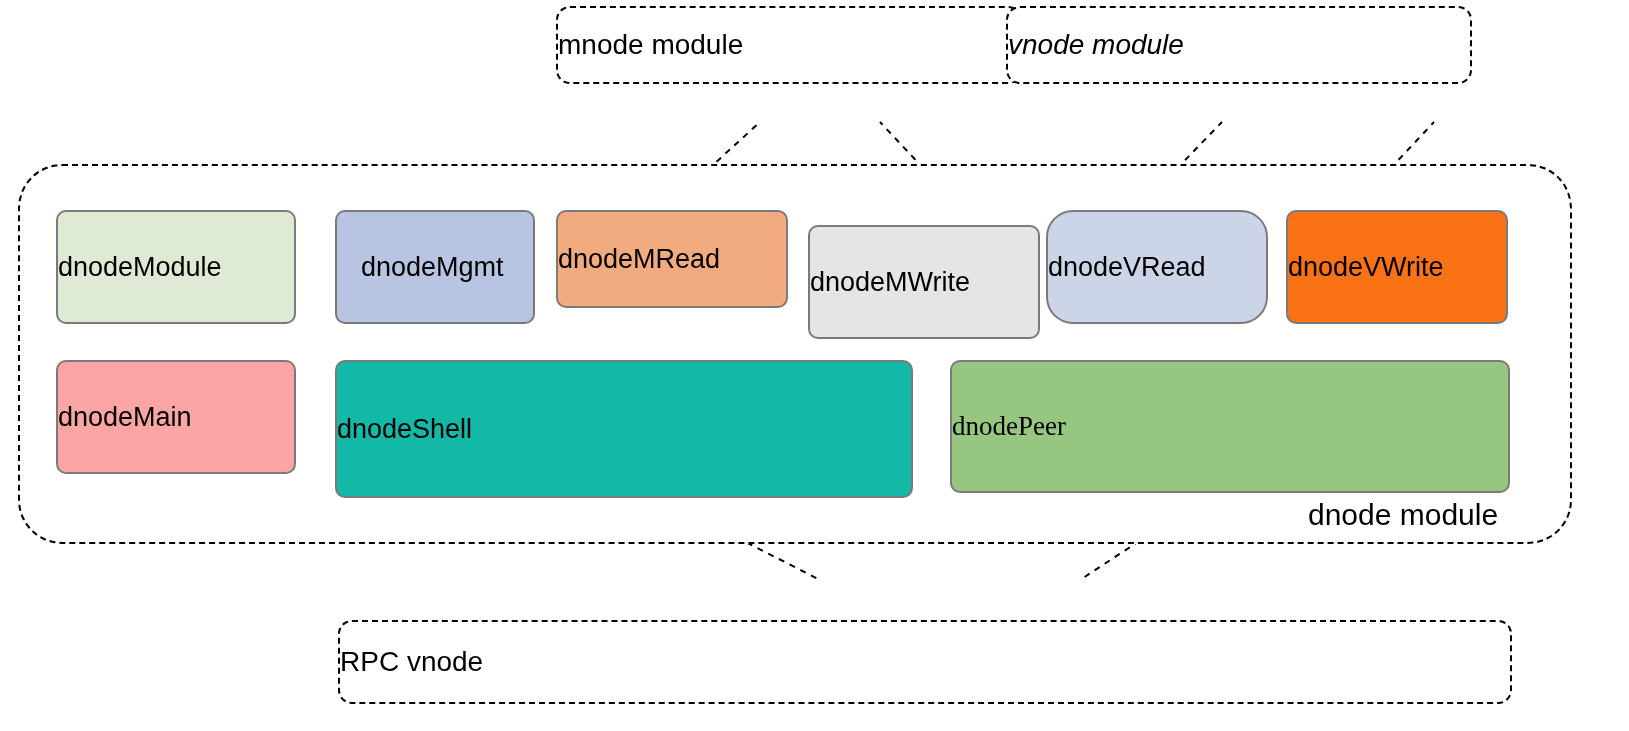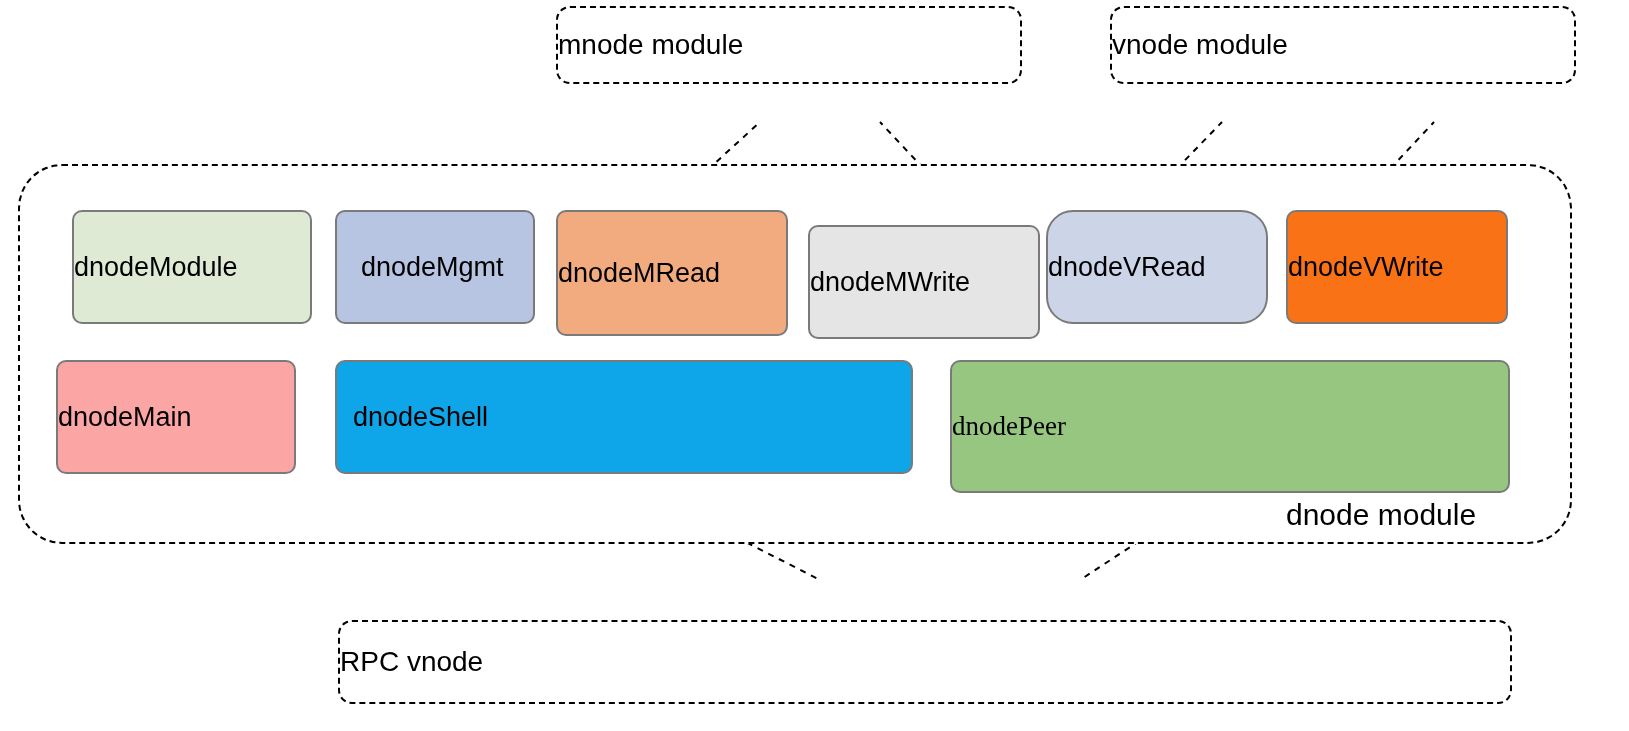--- a/index.html
+++ b/index.html
@@ -35,20 +35,21 @@
   }
   .dnode-container {
     border: 2px dashed #000000;
     background: #ffffff;
     border-radius: 44px;
   }
   .dnode-label {
     position: absolute;
     font-size: 30px;
     color: #000000;
+    margin-left: 22px;
   }
   
   .node {
     border: 2px solid #7a7a7a;
     border-radius: 10px;
     font-size: 27px;
   }
   svg.lines {
     position: absolute;
     left: 0;
@@ -70,51 +71,51 @@
       <line x1="1160" y1="186" x2="1222" y2="122"></line>
       <line x1="1374" y1="186" x2="1434" y2="122"></line>
       <line x1="640" y1="488" x2="820" y2="580"></line>
       <line x1="1220" y1="488" x2="1080" y2="580"></line>
     </g>
   </svg>
 
   <div class="box module-dashed" style="left:556px; top:6px; width:466px; height:78px;">
     <span>mnode module</span>
   </div>
-  <div class="box module-dashed" style="left:1110px; top:6px; width:466px; height:78px;">
+  <div class="box module-dashed" style="left:1006px; top:6px; width:466px; height:78px;font-style:italic;">
     <span>vnode module</span>
   </div>
 
   <div class="box dnode-container" style="left:18px; top:164px; width:1554px; height:380px;"></div>
 
   <div class="dnode-label" style="left:1286px; top:498px;">dnode module</div>
 
-  <div class="box node" style="left:56px; top:210px; width:240px; height:114px; background:#dfead4;margin-left:16px;">
+  <div class="box node" style="left:56px; top:210px; width:240px; height:114px; background:#dfead4;">
     <span>dnodeModule</span>
   </div>
   <div class="box node" style="left:335px; top:210px; width:200px; height:114px; background:#b8c5e2;padding-left:24px;">
     <span>dnodeMgmt</span>
   </div>
-  <div class="box node" style="left:556px; top:210px; width:232px; height:126px; background:#f2ab7e;">
+  <div class="box node" style="left:556px; top:210px; width:232px; height:98px; background:#f2ab7e;">
     <span>dnodeMRead</span>
   </div>
   <div class="box node" style="left:808px; top:225px; width:232px; height:114px; background:#e5e5e5;">
     <span>dnodeMWrite</span>
   </div>
   <div class="box node" style="left:1046px; top:210px; width:222px; height:114px; background:#ccd5e8;border-radius:27px;">
     <span>dnodeVRead</span>
   </div>
   <div class="box node" style="left:1286px; top:210px; width:222px; height:114px; background:#f97316;">
     <span>dnodeVWrite</span>
   </div>
 
   <div class="box node" style="left:56px; top:360px; width:240px; height:114px; background:#fca5a5;">
     <span>dnodeMain</span>
   </div>
-  <div class="box node" style="left:335px; top:360px; width:578px; height:114px; background:#0ea5e9;padding-left:16px;">
+  <div class="box node" style="left:335px; top:360px; width:578px; height:138px; background:#14b8a6;">
     <span>dnodeShell</span>
   </div>
   <div class="box node" style="left:950px; top:360px; width:560px; height:133px; background:#96c680;font-family:Liberation Serif, serif;">
     <span>dnodePeer</span>
   </div>
 
   <div class="box module-dashed" style="left:338px; top:620px; width:1174px; height:84px;">
     <span>RPC vnode</span>
   </div>
 

